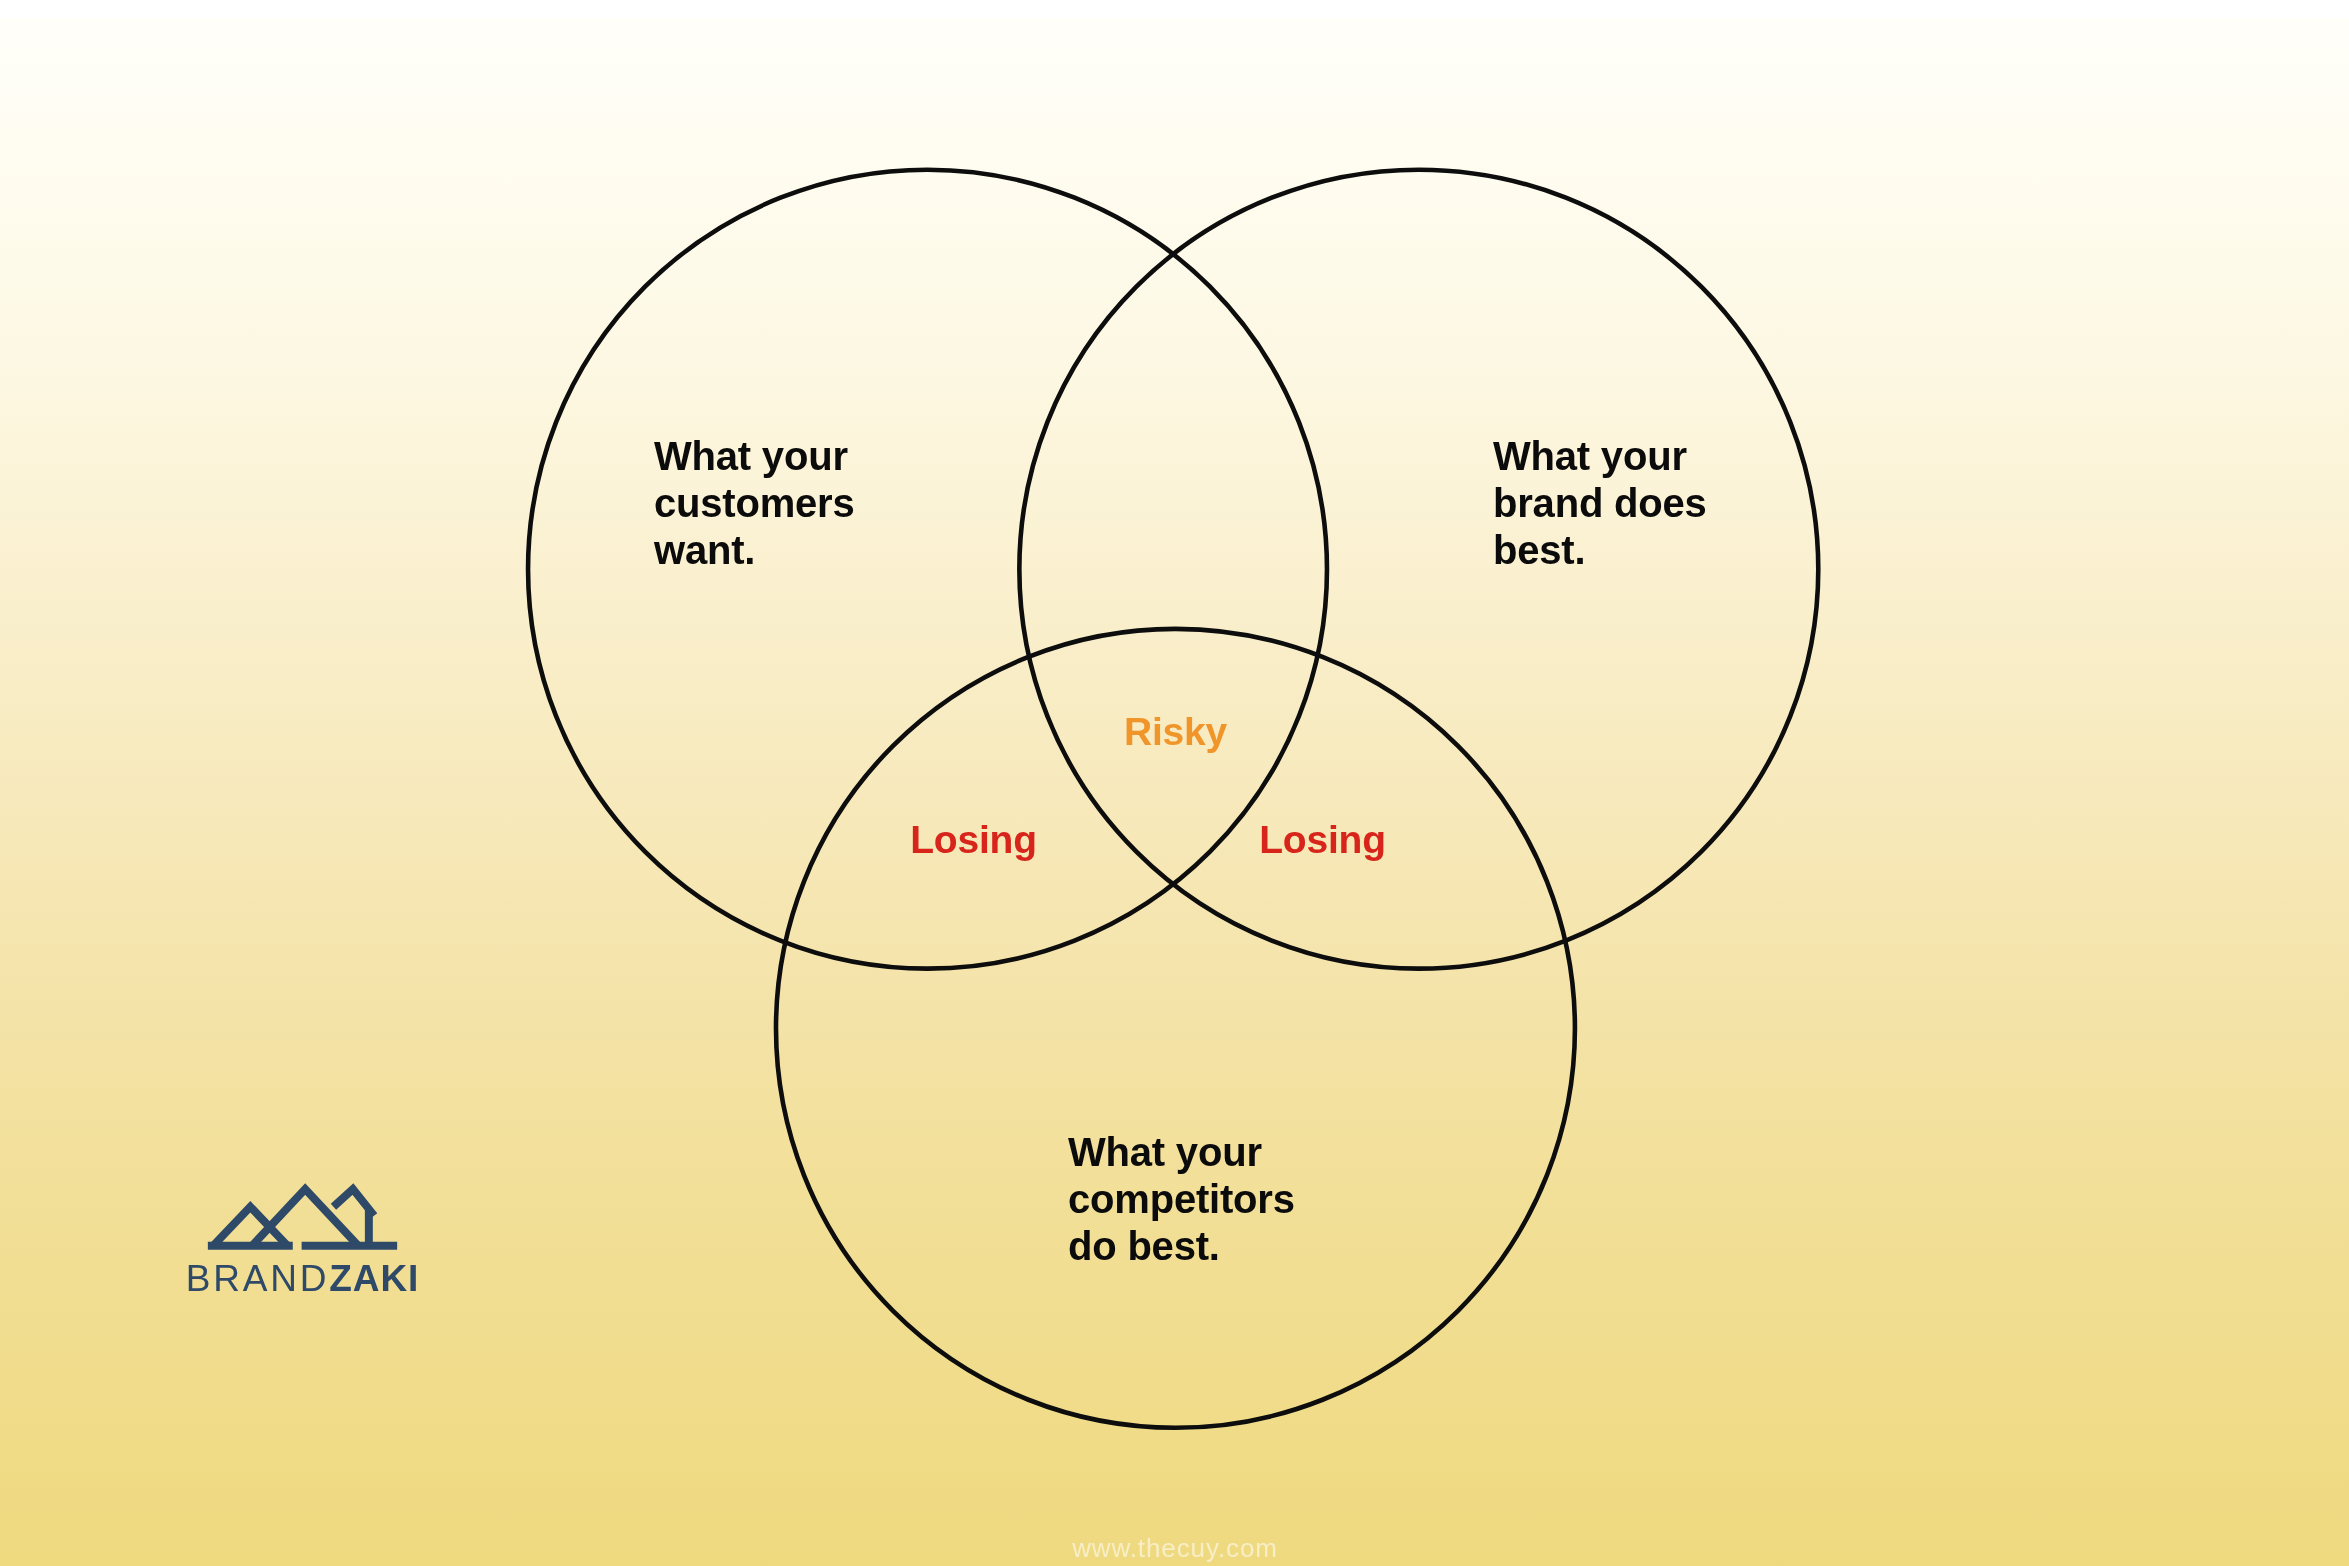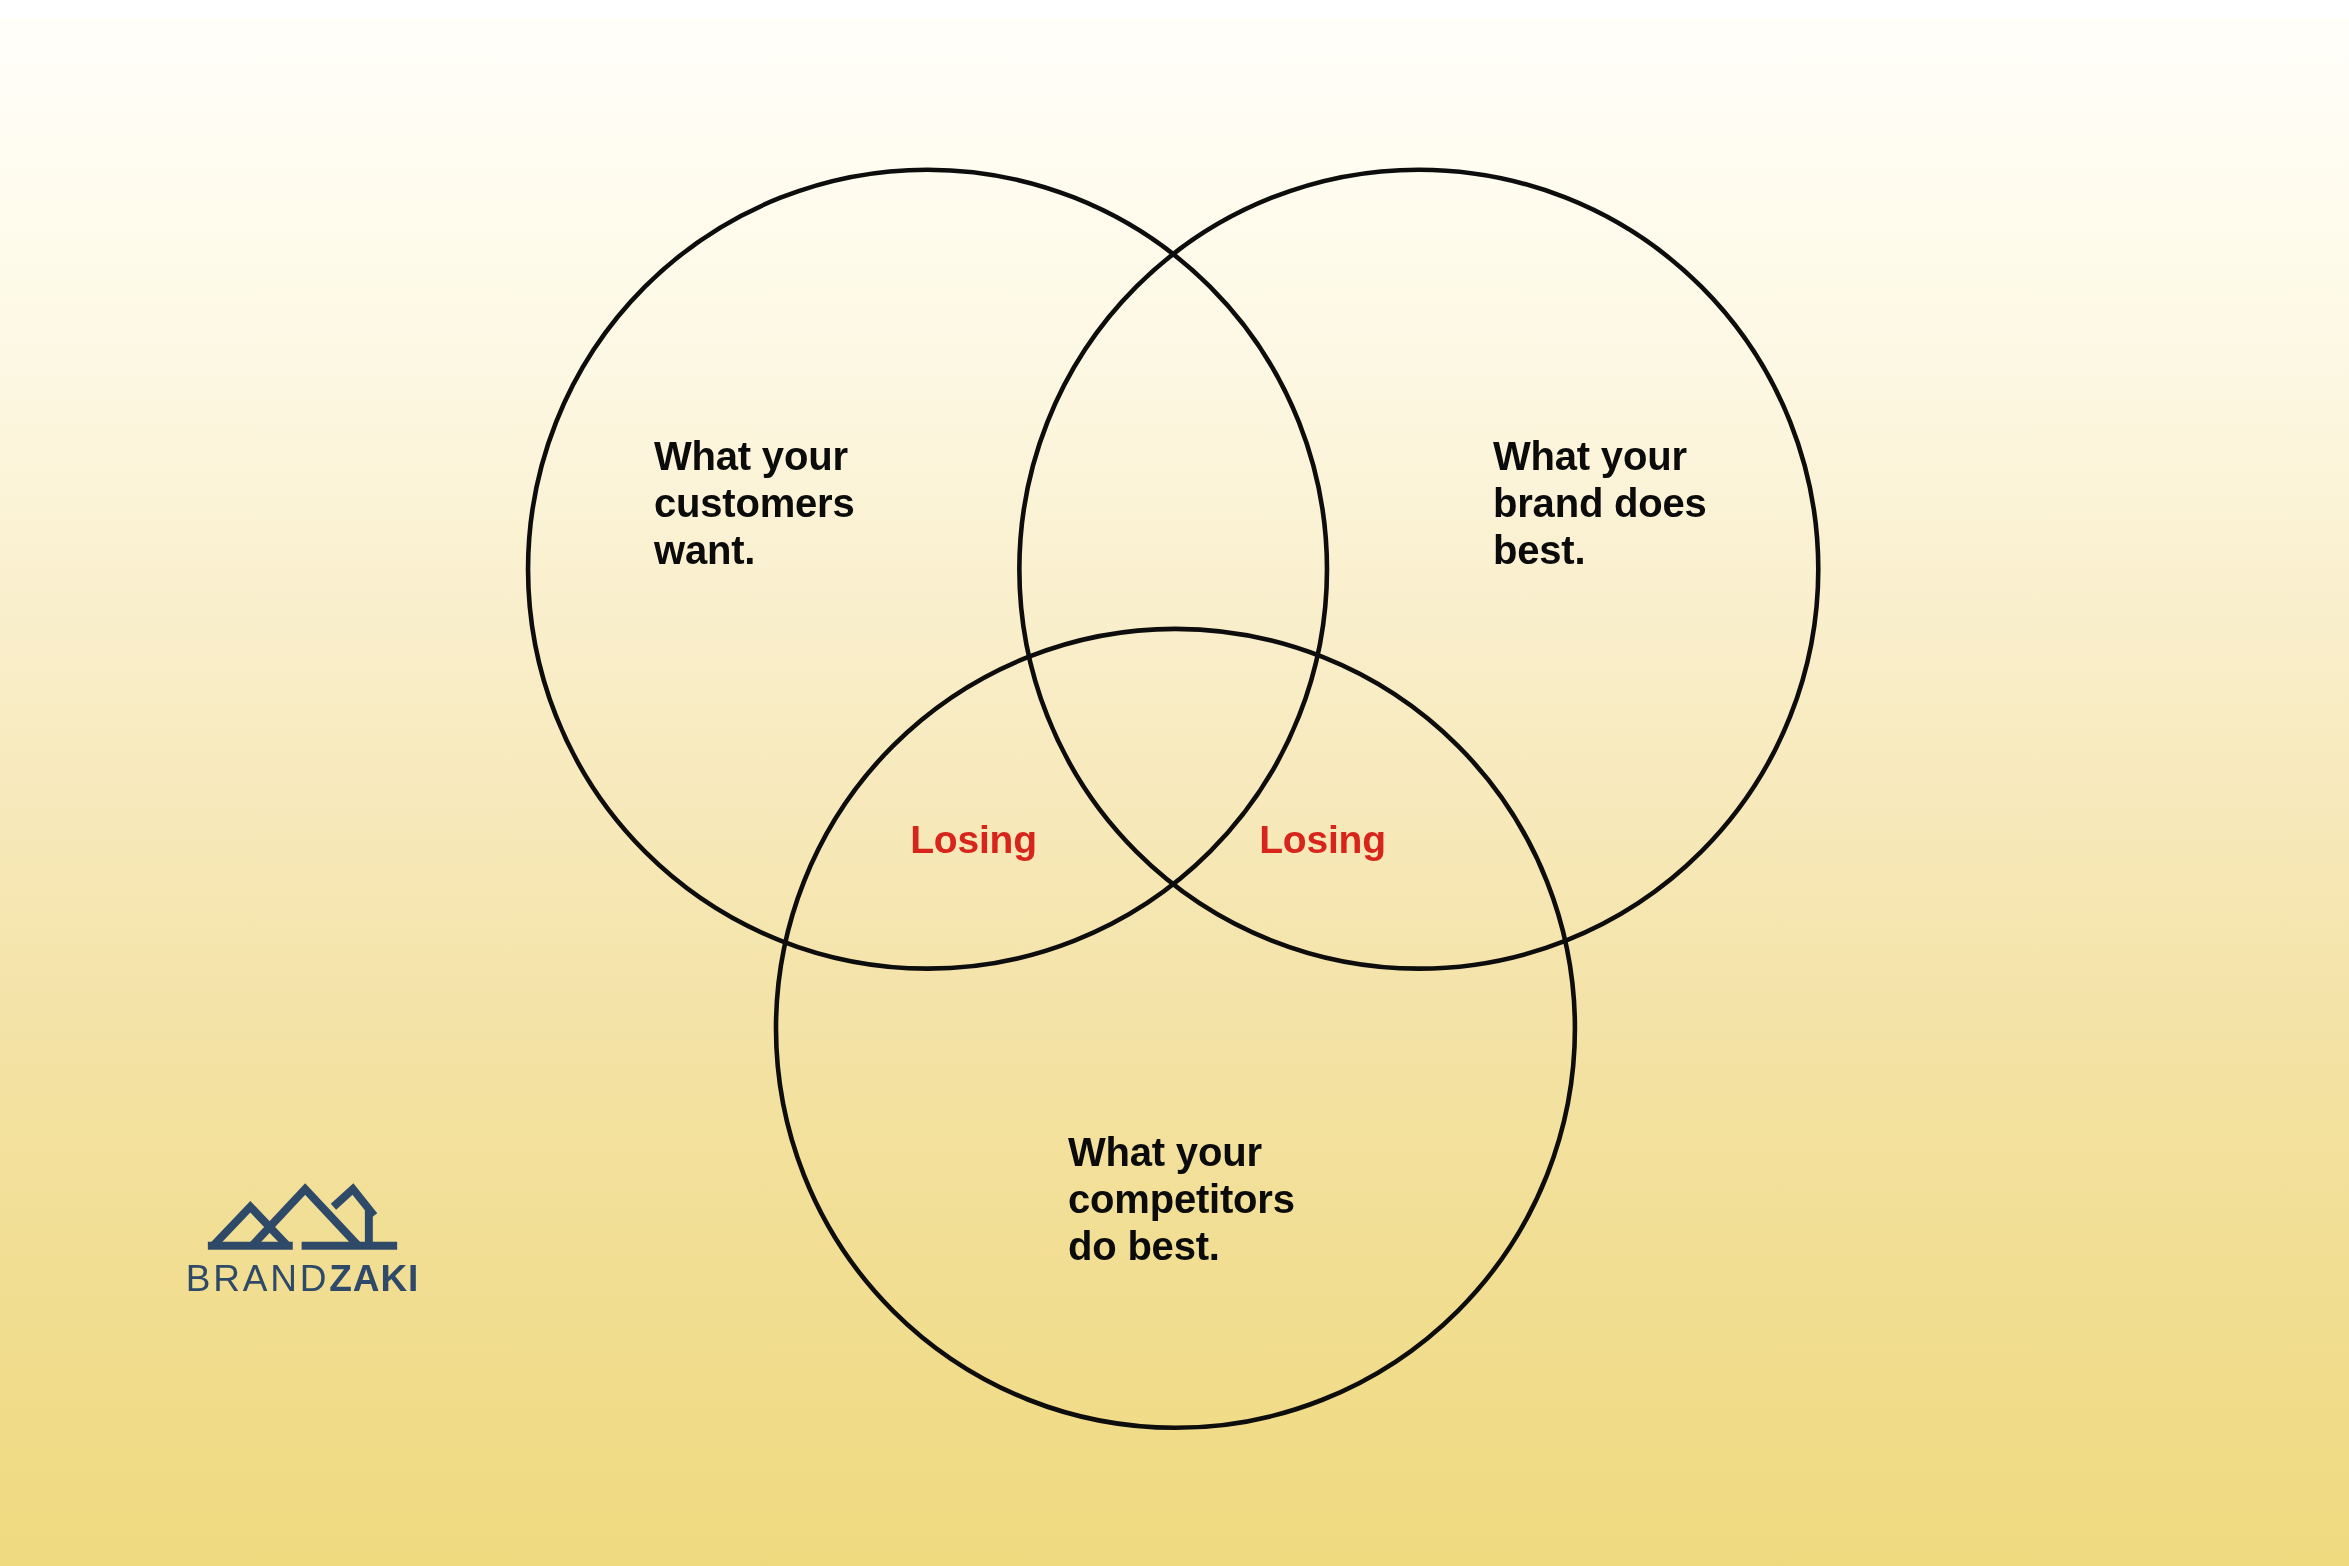--- a/index.html
+++ b/index.html
@@ -191,20 +191,21 @@
 
   <div class="venn-label region-label" id="label-brand">What your
 brand does
 best.</div>
 
   <div class="venn-label region-label" id="label-competitors">What your
 competitors
 do best.</div>
 
 
+  <div class="venn-label overlap-label" id="label-risky" style="color:#f0952a">Risky</div>
 
   <div class="venn-label overlap-label" id="label-losing-left" style="color:#d8251c">Losing</div>
 
   <div class="venn-label overlap-label" id="label-losing-right" style="color:#d8251c">Losing</div>
 
   <div id="brand-block">
 
     <div id="logo-wrap">
       <svg id="logo-mark" viewBox="0 0 230 78" aria-hidden="true">
 
@@ -220,15 +221,16 @@
 
         <line x1="114" y1="72" x2="222" y2="72"></line>
       </svg>
       <div id="logo-wordmark">
         <span class="w-light">BRAND</span><span class="w-bold">ZAKI</span>
       </div>
     </div>
 
   </div>
 
+  <div id="watermark">www.thecuy.com</div>
 
 </div>
 
 
 </body></html>

